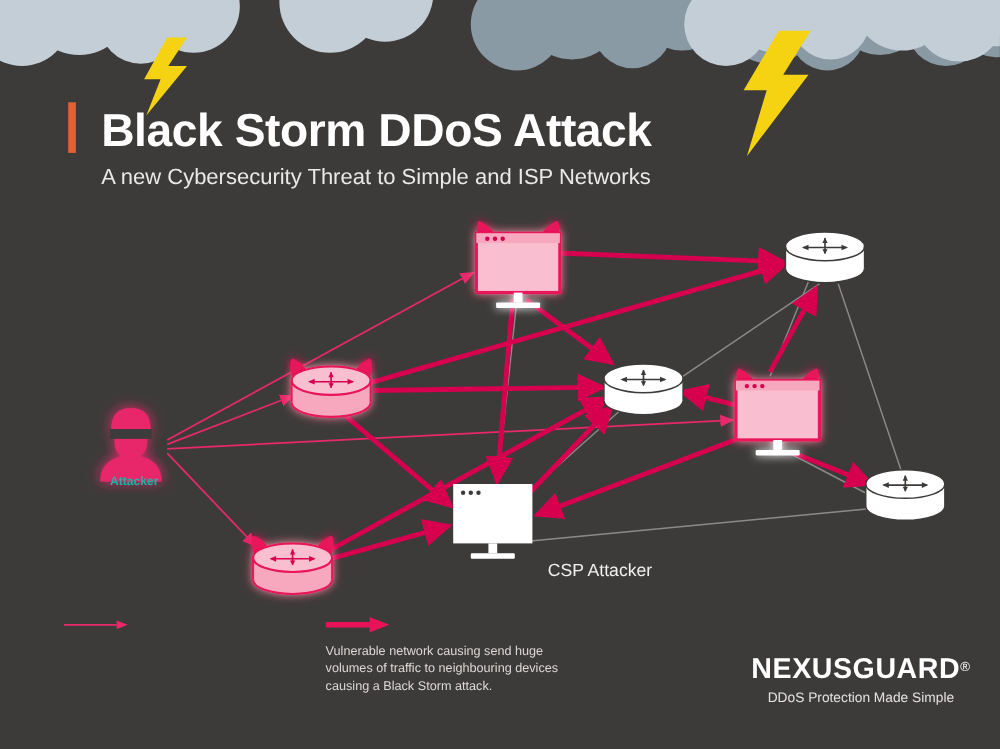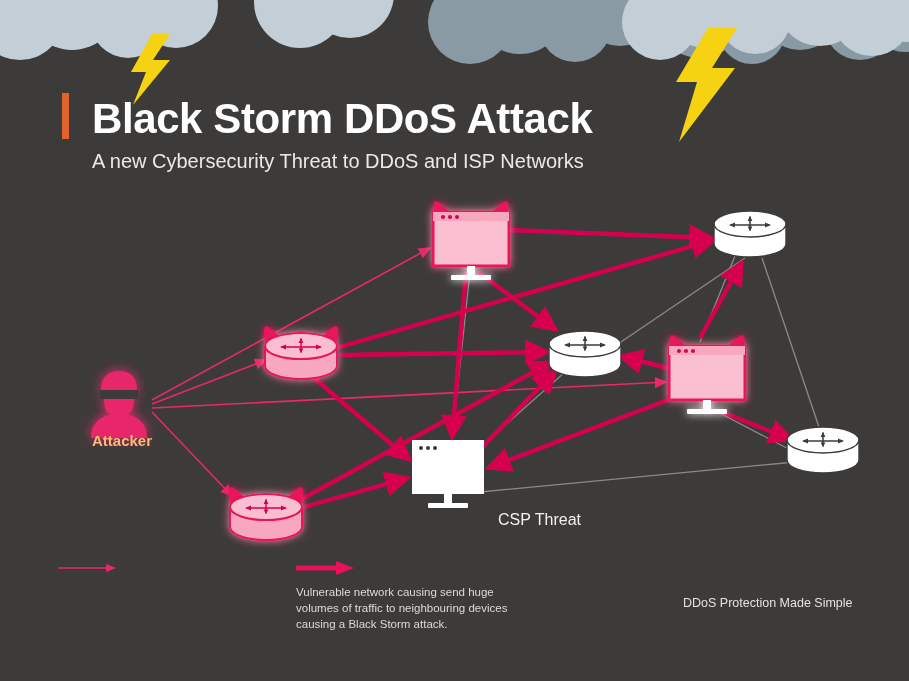--- a/index.html
+++ b/index.html
@@ -26,21 +26,21 @@
     letter-spacing:-0.4px;white-space:nowrap;
   }
   .subtitle{
     position:absolute;left:92px;top:150px;
     font-size:20px;color:#ebe9e8;white-space:nowrap;
   }
 
   
   .attacker-label{
     position:absolute;left:84px;top:432px;width:76px;text-align:center;
-    font-size:15px;color:#fdba74;font-weight:bold;
+    font-size:11px;color:#14b8a6;font-weight:bold;
   }
   .csp-label{
     position:absolute;left:498px;top:511px;
     font-size:16px;color:#f2f0ef;white-space:nowrap;
   }
 
   
   .legend{position:absolute;left:58px;top:558px;width:480px;}
   .legend-col{position:absolute;top:0;width:215px;}
   .legend-col.a{left:0;}
@@ -271,24 +271,24 @@
     <g filter="url(#glow-soft)">
       <use href="#sym-attacker" x="87" y="368" width="64" height="70"></use>
     </g>
   </svg>
 
   <div id="overlay">
 
     <div class="accent-bar"></div>
 
     <div class="title">Black Storm DDoS Attack</div>
-    <div class="subtitle">A new Cybersecurity Threat to DDoS and ISP Networks</div>
+    <div class="subtitle">A new Cybersecurity Threat to Simple and ISP Networks</div>
 
     <div class="attacker-label">Attacker</div>
-    <div class="csp-label">CSP Threat</div>
+    <div class="csp-label">CSP Attacker</div>
 
     <div class="legend">
 
       <div class="legend-col a">
         <div class="legend-key">
           <svg width="60" height="20" viewBox="0 0 60 20">
             <line x1="0" y1="10" x2="48" y2="10" stroke="#e8286b" stroke-width="1.6"></line>
             <polygon points="48,6 58,10 48,14" fill="#e8286b"></polygon>
           </svg>
         </div>
@@ -299,17 +299,20 @@
           <svg width="60" height="20" viewBox="0 0 60 20">
             <line x1="0" y1="10" x2="42" y2="10" stroke="#e8125a" stroke-width="5"></line>
             <polygon points="40,3 58,10 40,17" fill="#e8125a"></polygon>
           </svg>
         </div>
         <div class="legend-text">Vulnerable network causing send huge volumes of traffic to neighbouring devices causing a Black Storm attack.</div>
       </div>
     </div>
 
     <div class="logo">
+      <div>
+        <span class="logo-word">NEXUSGUARD</span><span class="logo-word logo-reg">®</span>
+      </div>
       <div class="logo-tag">DDoS Protection Made Simple</div>
     </div>
 
   </div>
 </div>
 
 </body></html>

